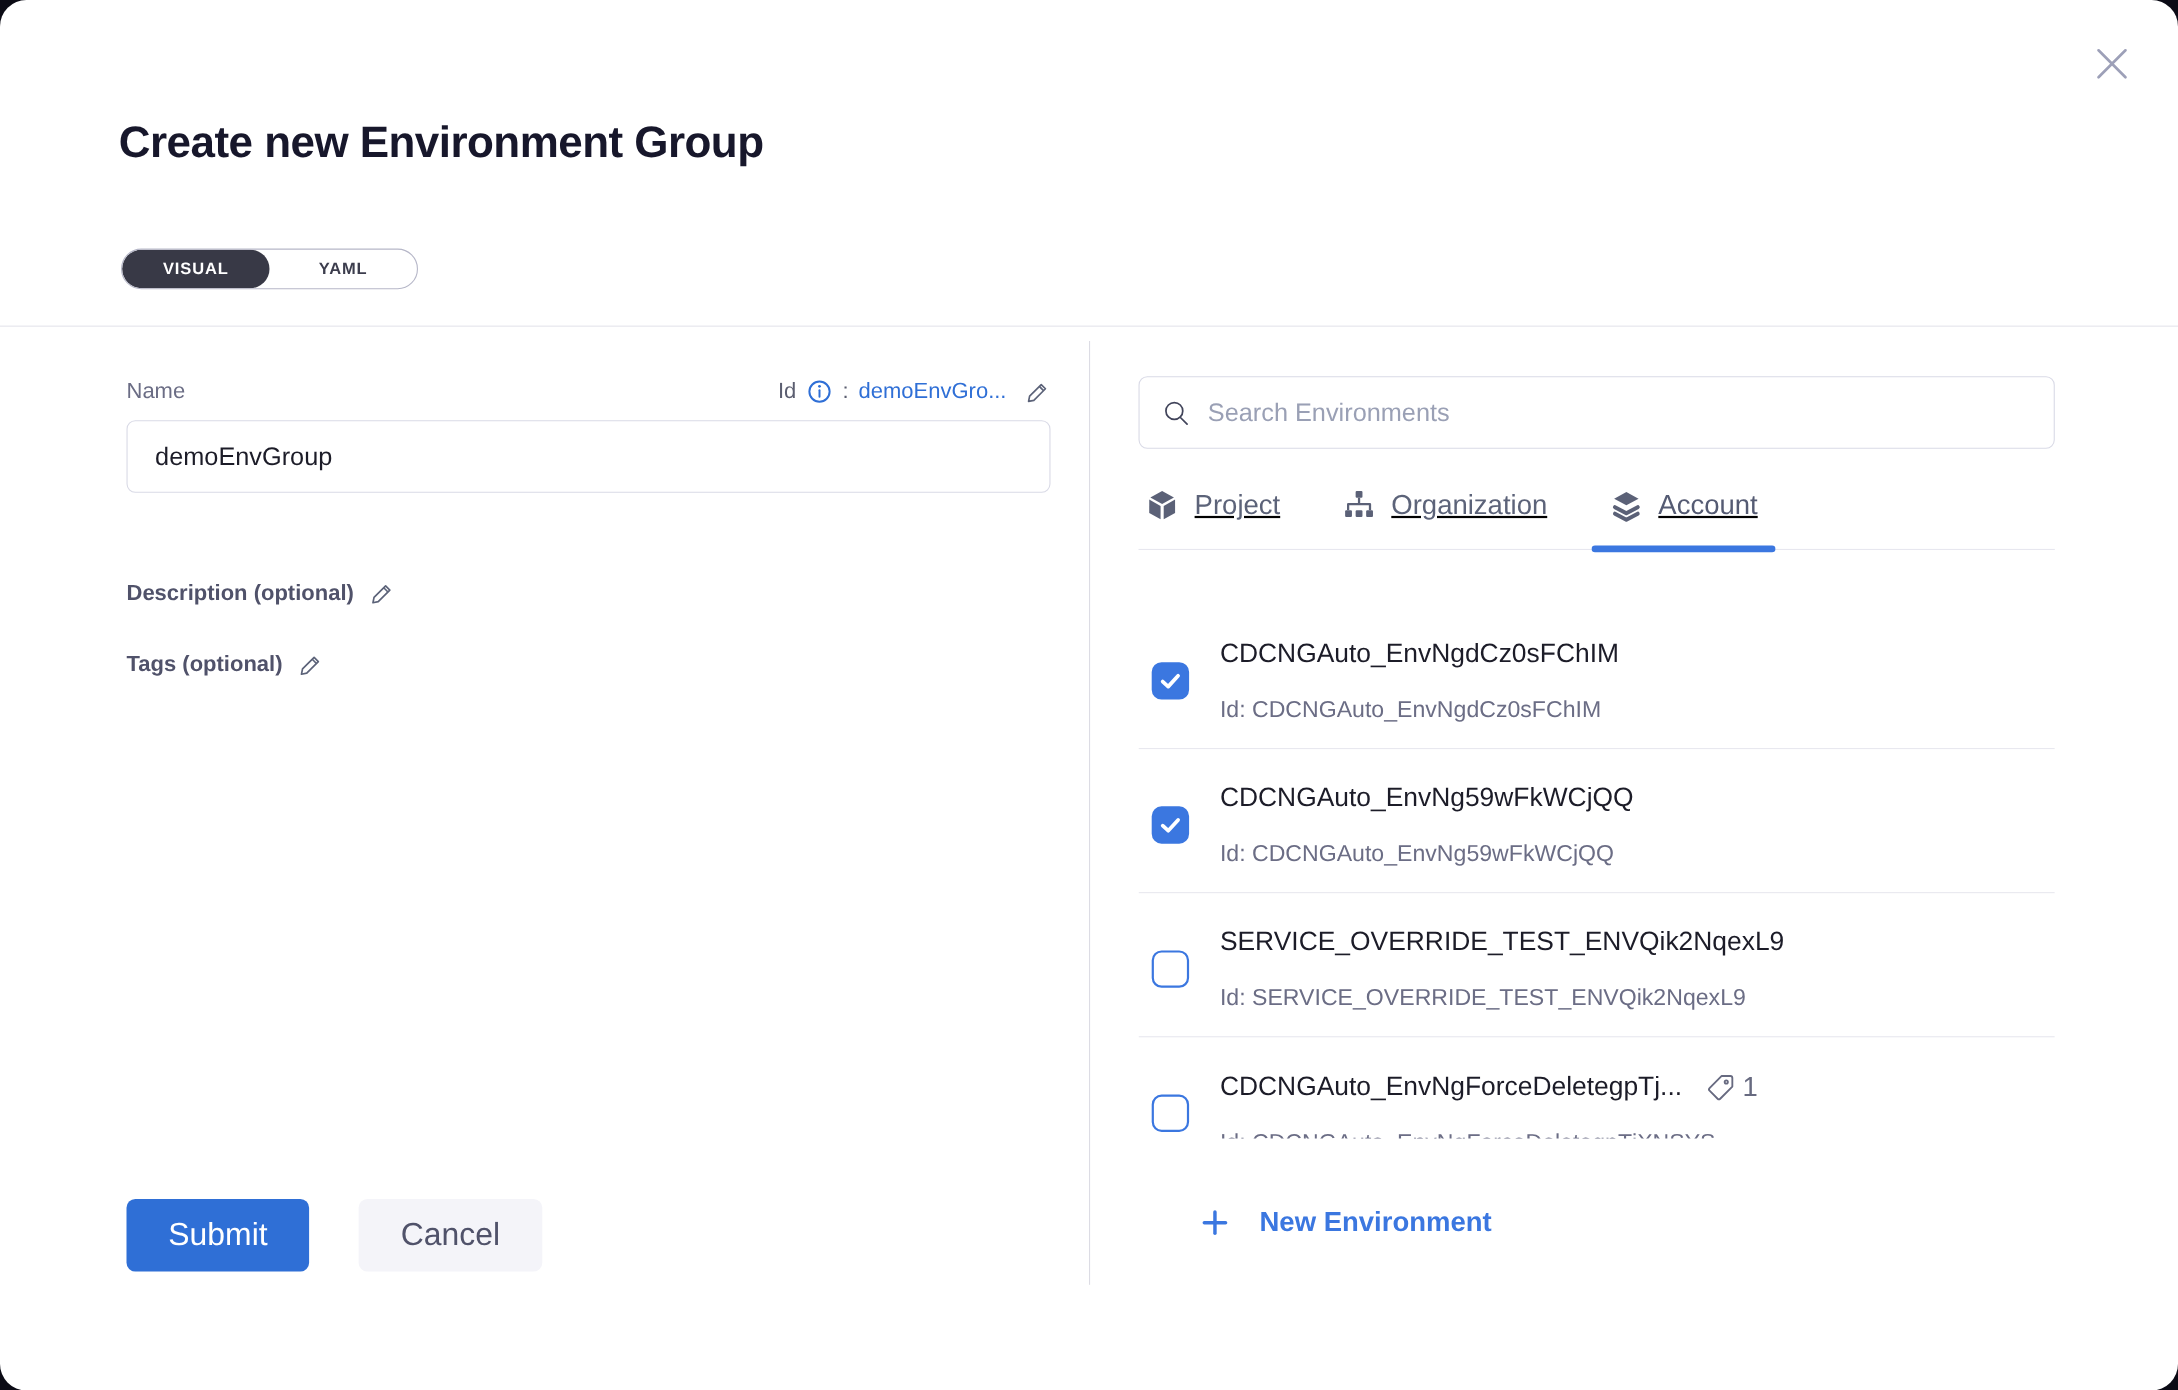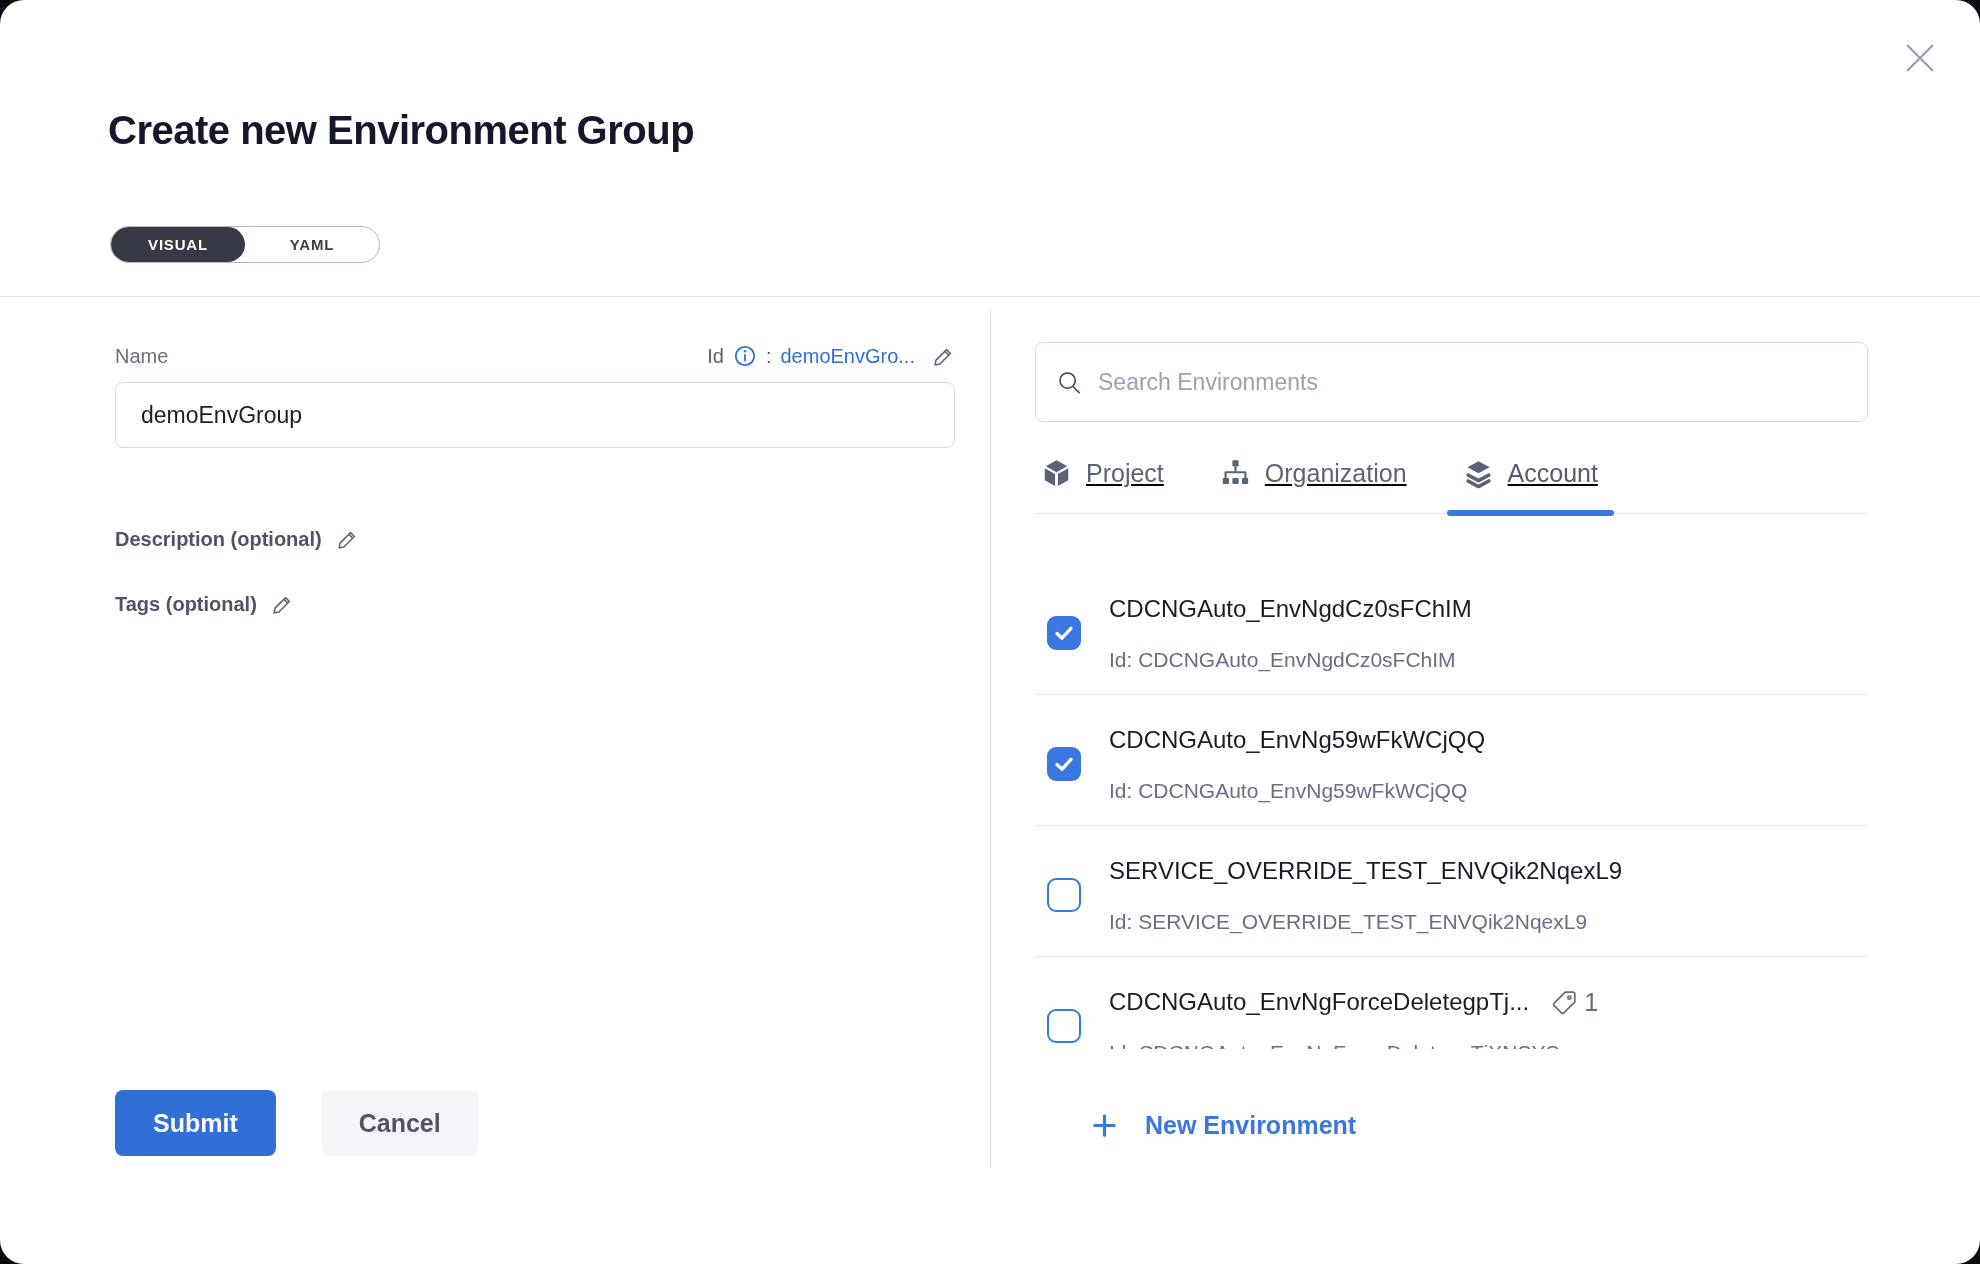--- a/index.html
+++ b/index.html
@@ -34,27 +34,27 @@
   .id-row .info-ic{width:24px;height:24px;color:var(--accent-blue);}
   .id-value{color:var(--accent-blue);cursor:pointer;}
   .pencil-ic{width:23px;height:23px;color:#5c6379;cursor:pointer;flex:none;}
   .id-row .pencil-ic{margin-left:8px;}
   .name-input{width:100%;height:66px;border:1px solid var(--border-gray);border-radius:8px;padding:0 25px;font-size:23px;color:var(--text-dark);font-family:inherit;outline:none;background:#fff;}
   .opt-row{display:flex;align-items:center;gap:14px;font-size:20px;font-weight:700;color:var(--label-gray);}
   .opt-row.desc{margin-top:80px;}
   .opt-row.tags{margin-top:42px;}
 
   .actions{position:absolute;left:115px;top:1090px;display:flex;gap:45px;}
-  .btn{height:66px;border:none;border-radius:8px;font-size:25px;font-weight:700;font-family:inherit;cursor:pointer;padding:0 38px;}
+  .btn{height:66px;border:none;border-radius:8px;font-size:29px;font-weight:400;font-family:inherit;cursor:pointer;padding:0 38px;}
   .btn-submit{background:var(--accent-blue);color:#ffffff;}
   .btn-cancel{background:var(--cancel-bg);color:var(--label-gray);}
 
   
   .right-panel{position:absolute;left:1035px;top:342px;width:833px;}
-  .search-box{height:80px;border:1px solid var(--border-gray);border-radius:8px;display:flex;align-items:center;padding:0 20px;gap:15px;background:#fff;}
+  .search-box{height:66px;border:1px solid var(--border-gray);border-radius:8px;display:flex;align-items:center;padding:0 20px;gap:15px;background:#fff;}
   .search-box svg{width:27px;height:27px;color:#41445a;flex:none;}
   .search-input{flex:1;border:none;outline:none;font-size:23px;font-family:inherit;color:var(--text-dark);background:transparent;}
   .search-input::placeholder{color:#9aa0b5;}
 
   .scope-tabs{margin-top:36px;display:flex;align-items:flex-end;gap:56px;border-bottom:1px solid var(--divider);padding-left:6px;text-decoration:underline;}
   .scope-tab{display:flex;align-items:center;gap:14px;padding-bottom:24px;position:relative;cursor:pointer;color:var(--tab-gray);}
   .scope-tab .tab-ic{width:31px;height:31px;flex:none;color:#5b6177;}
   .scope-tab .tab-label{font-size:25px;}
   .scope-tab.active{color:#555b73;}
   .scope-tab.active::after{content:"";position:absolute;left:-16px;right:-16px;bottom:-3px;height:6px;border-radius:4px;background:var(--link-blue);}

